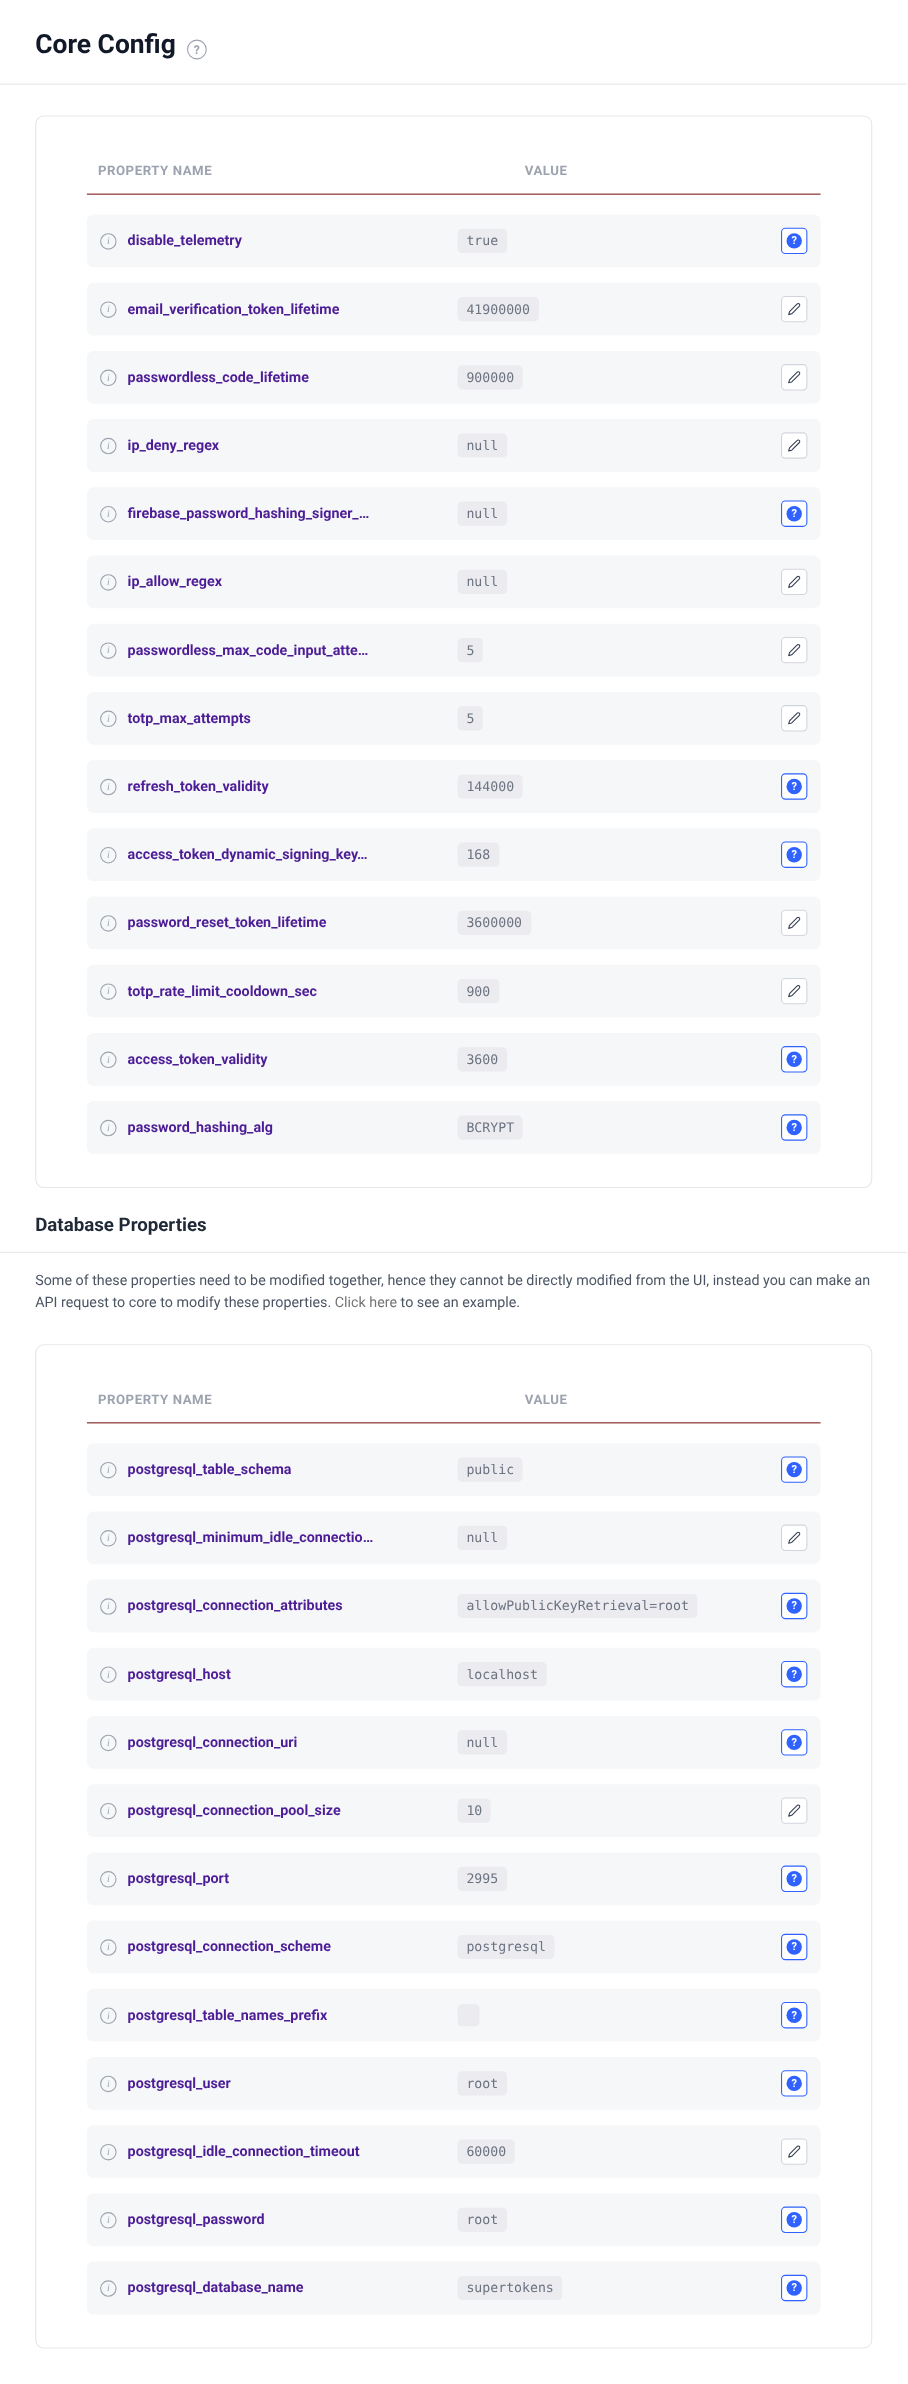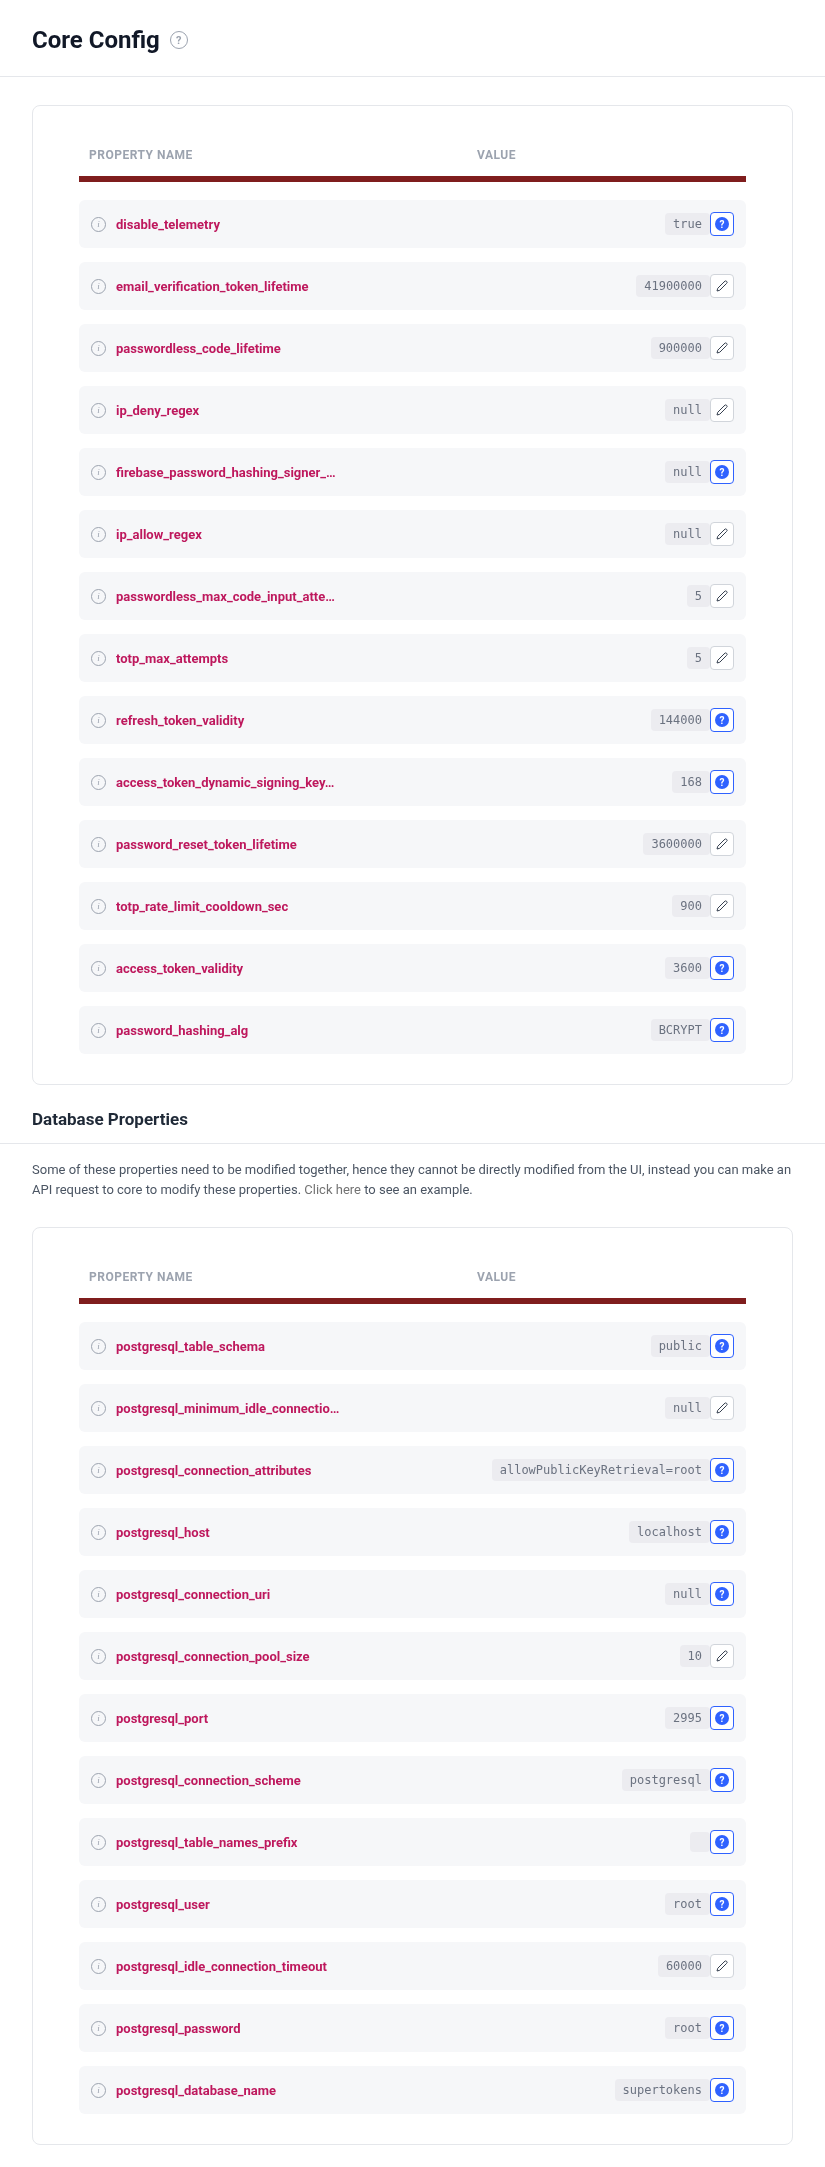--- a/index.html
+++ b/index.html
@@ -6,21 +6,21 @@
   body {
     font-family: -apple-system, BlinkMacSystemFont, "Segoe UI", Roboto, Helvetica, Arial, sans-serif;
     background: #ffffff;
     color: #1f2937;
     width: 825px;
   }
   .page-header {
     padding: 26px 32px 22px 32px;
     border-bottom: 1px solid #e5e7eb;
     display: flex;
-    align-items: center;
+    align-items: flex-end;
     gap: 10px;
   }
   .page-title {
     font-size: 24px;
     font-weight: 700;
     color: #111827;
   }
   .page-help-icon {
     width: 18px; height: 18px;
     border: 1.5px solid #9ca3af;
@@ -36,21 +36,21 @@
   }
   .card {
     border: 1px solid #e5e7eb;
     border-radius: 8px;
     padding: 34px 46px 30px 46px;
     background: #fff;
   }
   .table-head {
     display: flex;
     padding: 8px 10px 14px 10px;
-    border-bottom: 6px solid #7f1d1d;
+    border-bottom: 1px solid #7f1d1d;
   }
   .th {
     font-size: 12px;
     font-weight: 700;
     color: #9ca3af;
     letter-spacing: 0.5px;
   }
   .th-name { flex: 0 0 340px; }
   .th-value { flex: 1; margin-left: 48px; }
   .rows { margin-top: 18px; display: flex; flex-direction: column; gap: 14px; }
@@ -71,32 +71,31 @@
     font-size: 9px;
     font-family: Georgia, serif;
     font-style: italic;
     color: #9ca3af;
     margin-right: 10px;
     flex-shrink: 0;
   }
   .prop-name {
     font-size: 13px;
     font-weight: 700;
-    color: #be185d;
+    color: #4c1d95;
     flex: 0 0 300px;
     white-space: nowrap;
     overflow: hidden;
     text-overflow: ellipsis;
     padding-right: 10px;
   }
   .prop-value-wrap {
     flex: 1;
     display: flex;
     align-items: center;
-    justify-content: flex-end;
   }
   .prop-value {
     font-family: ui-monospace, SFMono-Regular, Menlo, Consolas, monospace;
     font-size: 12px;
     color: #6b7280;
     background: #ececf0;
     padding: 4px 8px;
     border-radius: 4px;
     white-space: nowrap;
     max-width: 100%;

